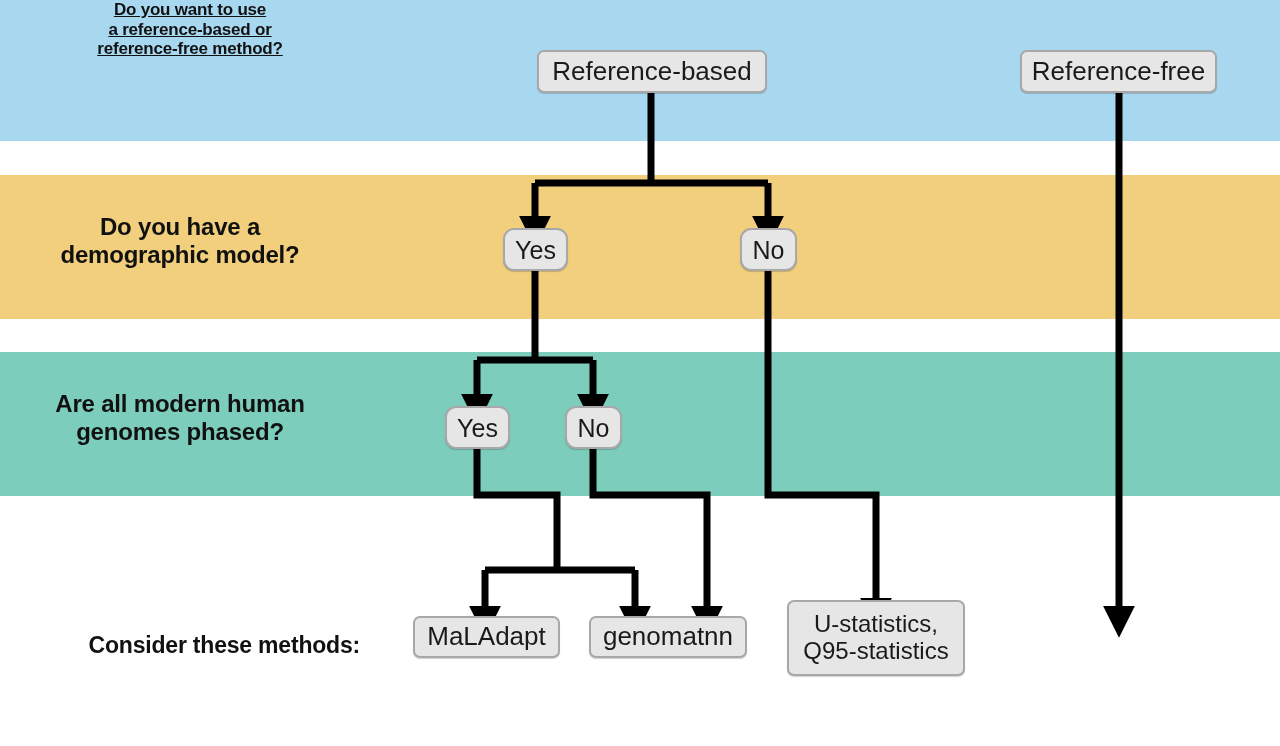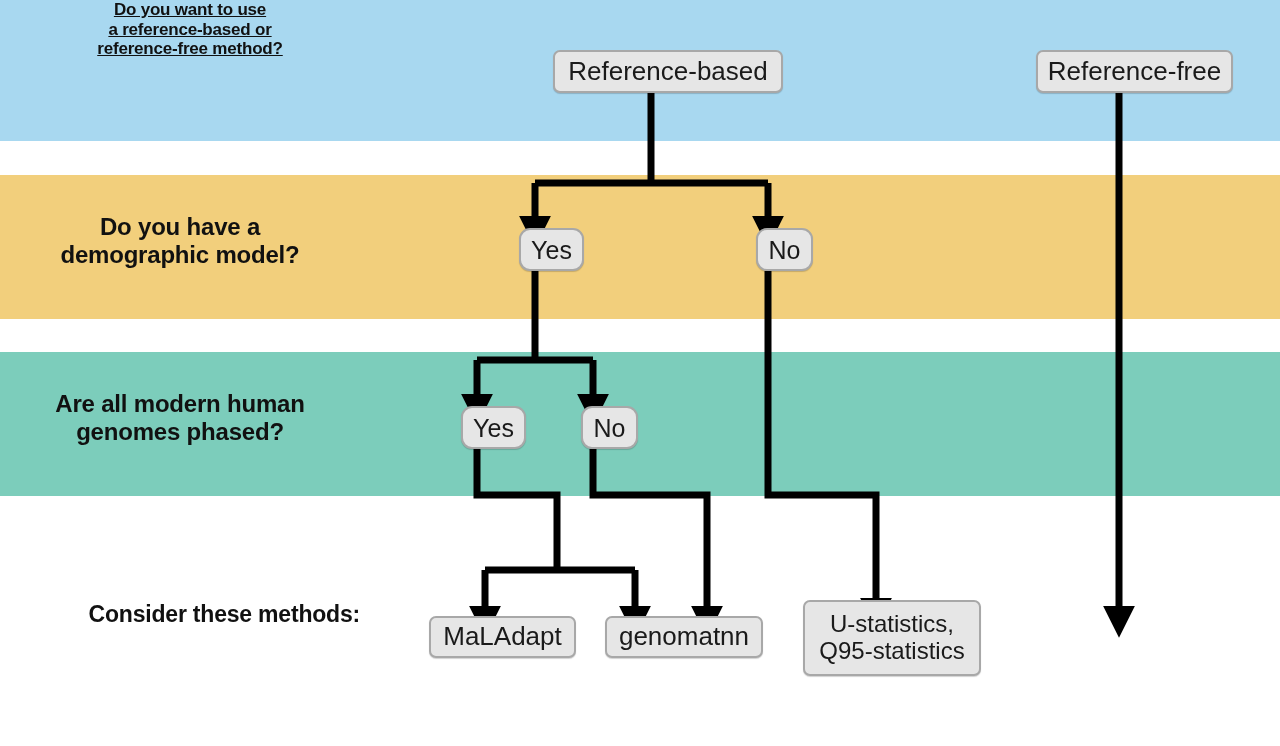--- a/index.html
+++ b/index.html
@@ -44,21 +44,21 @@
   }
   #label-q2 {
     left: 0px; top: 213px; width: 360px;
     font-size: 24px;
   }
   #label-q3 {
     left: 0px; top: 390px; width: 360px;
     font-size: 24px;
   }
   #label-methods {
-    left: 0px; top: 601px; width: 368px;
+    left: 0px; top: 632px; width: 368px;
     font-size: 23px;
     text-align: right;
     padding-right: 8px;
     box-sizing: border-box;
   }
 
   
   .node {
     position: absolute;
     background: #e6e6e6;
@@ -67,21 +67,20 @@
     color: #1a1a1a;
     font-size: 26px;
     display: flex;
     align-items: center;
     justify-content: center;
     text-align: center;
     line-height: 1.12;
     box-sizing: border-box;
     white-space: pre-line;
     box-shadow: 0 1px 1px rgba(0,0,0,0.18);
-    margin-left: 16px;
   }
   .node.small { font-size: 25px; border-radius: 11px; }
 
   
   #edges {
     position: absolute;
     left: 0; top: 0;
     width: 1280px; height: 746px;
     pointer-events: none;
   }

